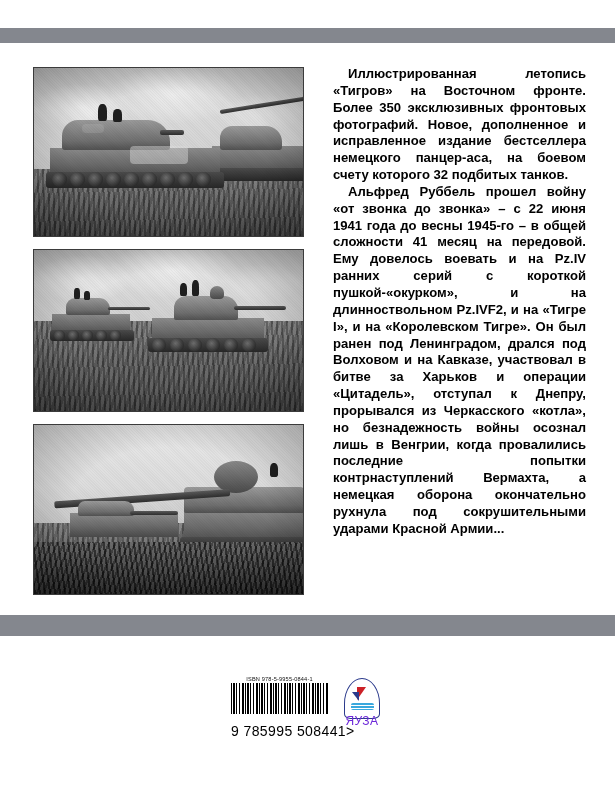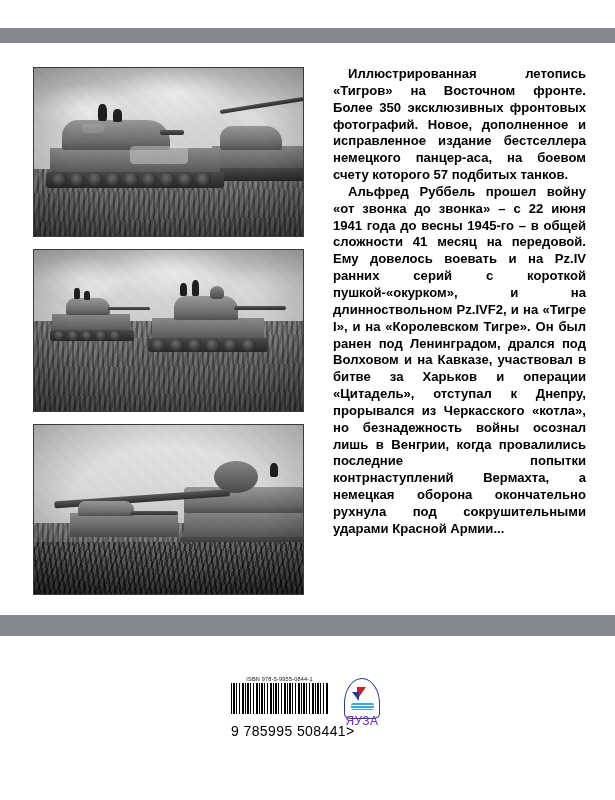--- a/index.html
+++ b/index.html
@@ -294,21 +294,21 @@
                    repeating-linear-gradient(82deg, rgba(0,0,0,.45) 0 2px, rgba(255,255,255,.06) 2px 5px),
                    repeating-linear-gradient(-68deg, rgba(0,0,0,.35) 0 2px, rgba(255,255,255,.05) 2px 6px),
                    linear-gradient(180deg,#5a5a5a,#1e1e1e);"></div>
       <div class="grain"></div>
       <div class="vign"></div>
     </div>
   </div>
 </div>
 
 <div class="blurb">
-  <p>Иллюстрированная летопись «Тигров» на Восточном фронте. Более 350 эксклюзивных фронтовых фотографий. Новое, дополненное и исправленное издание бестселлера немецкого панцер-аса, на боевом счету которого 57 подбитых танков.</p>
+  <p>Иллюстрированная летопись «Тигров» на Восточном фронте. Более 350 эксклюзивных фронтовых фотографий. Новое, дополненное и исправленное издание бестселлера немецкого панцер-аса, на боевом счету которого 32 подбитых танков.</p>
   <p>Альфред Руббель прошел войну «от звонка до звонка» – с 22 июня 1941 года до весны 1945-го – в общей сложности 41 месяц на передовой. Ему довелось воевать и на Pz.IV ранних серий с короткой пушкой-«окурком», и на длинноствольном Pz.IVF2, и на «Тигре I», и на «Королевском Тигре». Он был ранен под Ленинградом, дрался под Волховом и на Кавказе, участвовал в битве за Харьков и операции «Цитадель», отступал к Днепру, прорывался из Черкасского «котла», но безнадежность войны осознал лишь в Венгрии, когда провалились последние попытки контрнаступлений Вермахта, а немецкая оборона окончательно рухнула под сокрушительными ударами Красной Армии...</p>
 </div>
 
 <div class="footer">
 
   <div class="barcode-block">
     <div class="isbn-text">ISBN 978-5-9955-0844-1</div>
     <div class="bars"></div>
     <div class="barcode-digits">
       <span>9 785995 508441</span><span>&gt;</span>

